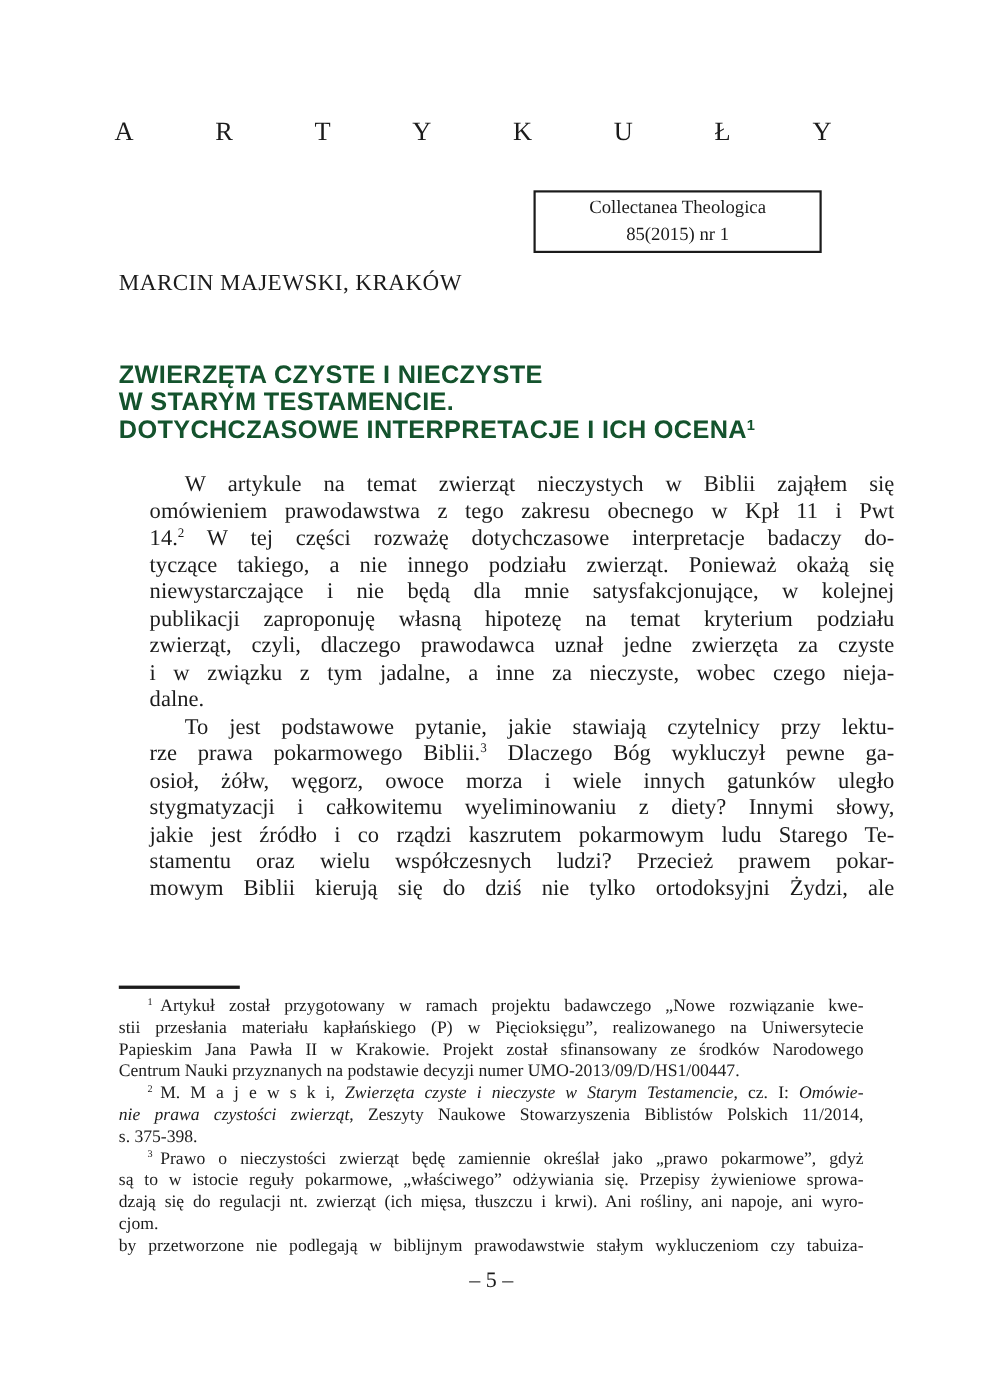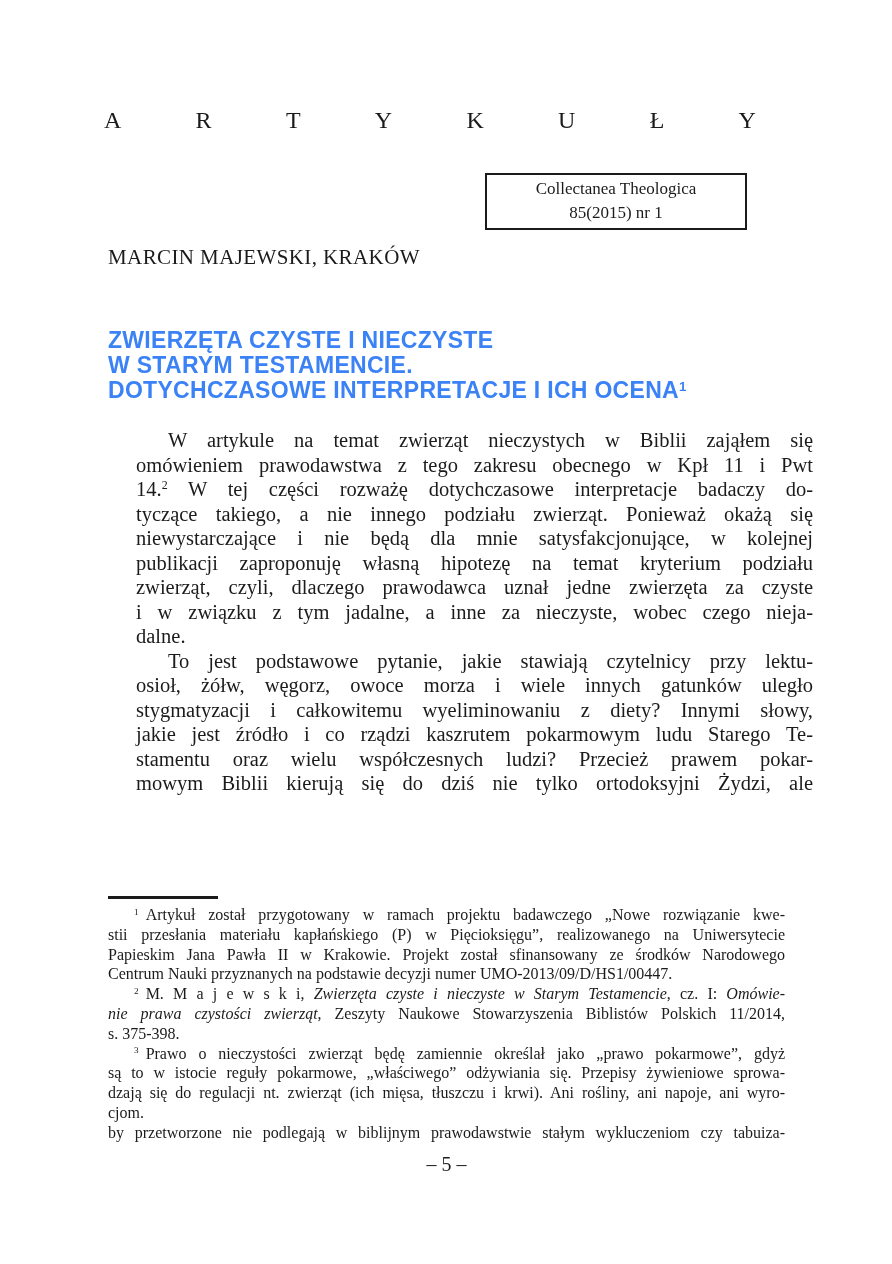--- a/index.html
+++ b/index.html
@@ -39,21 +39,21 @@
   }
   .article-title {
     position: absolute;
     top: 328px; left: 108px; width: 677px;
     text-align: center;
     font-family: "Liberation Sans", "DejaVu Sans", sans-serif;
     font-weight: bold;
     font-size: 23px;
     line-height: 25px;
     letter-spacing: 0.3px;
-    color: #3b82f6;
+    color: #14532d;
   }
   .article-body {
     position: absolute;
     top: 428px; left: 108px; width: 677px;
     font-size: 20.5px;
     margin-left: 28px;
   }
   .article-body .line { line-height: 24.5px; }
   .footnote-separator {
     position: absolute;
@@ -122,20 +122,21 @@
         <div class="line just"><span>14.</span><span class="sup">2</span><span> W tej części rozważę dotychczasowe interpretacje badaczy do-</span></div>
         <div class="line just"><span>tyczące takiego, a nie innego podziału zwierząt. Ponieważ okażą się</span></div>
         <div class="line just"><span>niewystarczające i nie będą dla mnie satysfakcjonujące, w kolejnej</span></div>
         <div class="line just"><span>publikacji zaproponuję własną hipotezę na temat kryterium podziału</span></div>
         <div class="line just"><span>zwierząt, czyli, dlaczego prawodawca uznał jedne zwierzęta za czyste</span></div>
         <div class="line just"><span>i w związku z tym jadalne, a inne za nieczyste, wobec czego nieja-</span></div>
         <div class="line"><span>dalne.</span></div>
       </div>
       <div>
         <div class="line just indent"><span>To jest podstawowe pytanie, jakie stawiają czytelnicy przy lektu-</span></div>
+        <div class="line just"><span>rze prawa pokarmowego Biblii.</span><span class="sup">3</span><span> Dlaczego Bóg wykluczył pewne ga-</span></div>
         <div class="line just"><span>osioł, żółw, węgorz, owoce morza i wiele innych gatunków uległo</span></div>
         <div class="line just"><span>stygmatyzacji i całkowitemu wyeliminowaniu z diety? Innymi słowy,</span></div>
         <div class="line just"><span>jakie jest źródło i co rządzi kaszrutem pokarmowym ludu Starego Te-</span></div>
         <div class="line just"><span>stamentu oraz wielu współczesnych ludzi? Przecież prawem pokar-</span></div>
         <div class="line just"><span>mowym Biblii kierują się do dziś nie tylko ortodoksyjni Żydzi, ale</span></div>
       </div>
     </div>
 
   <div class="footnote-separator"></div>
 

